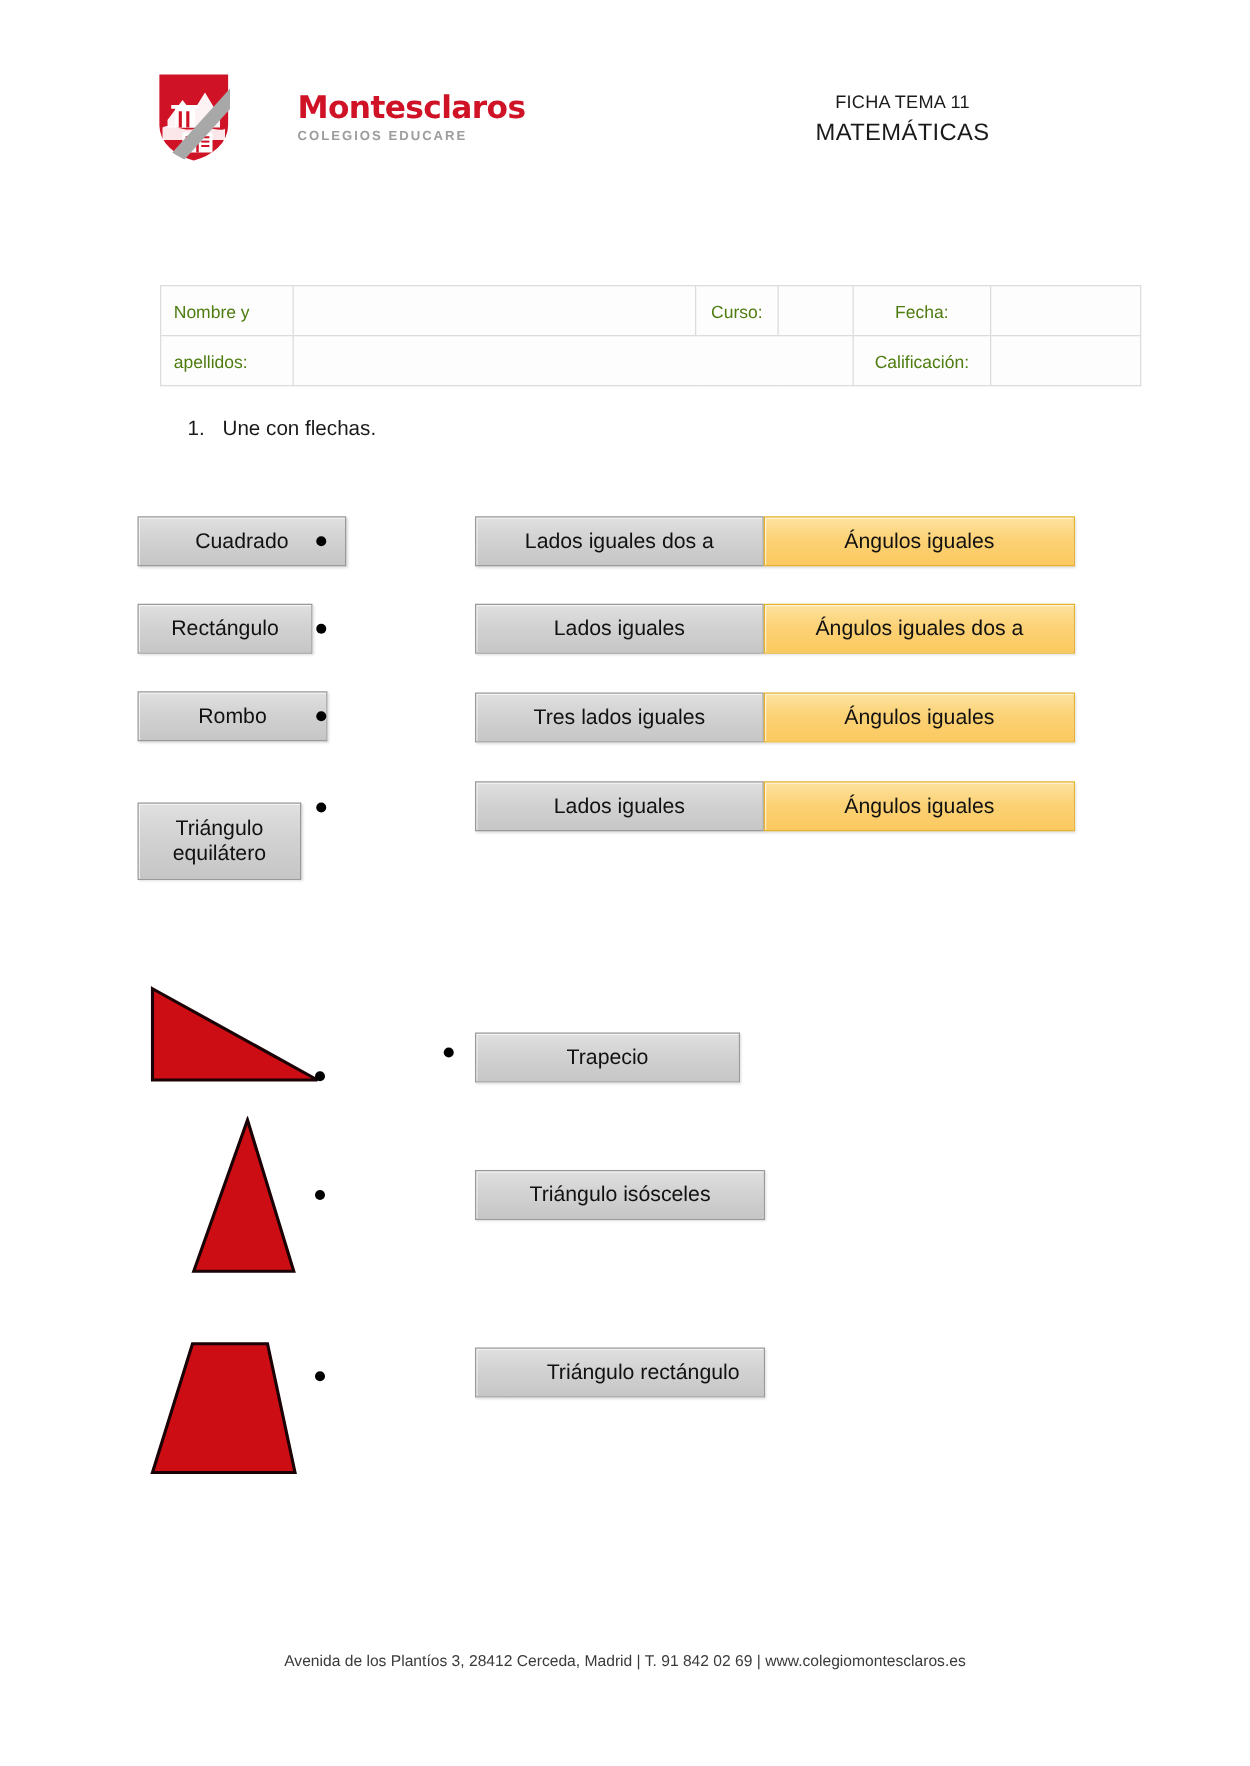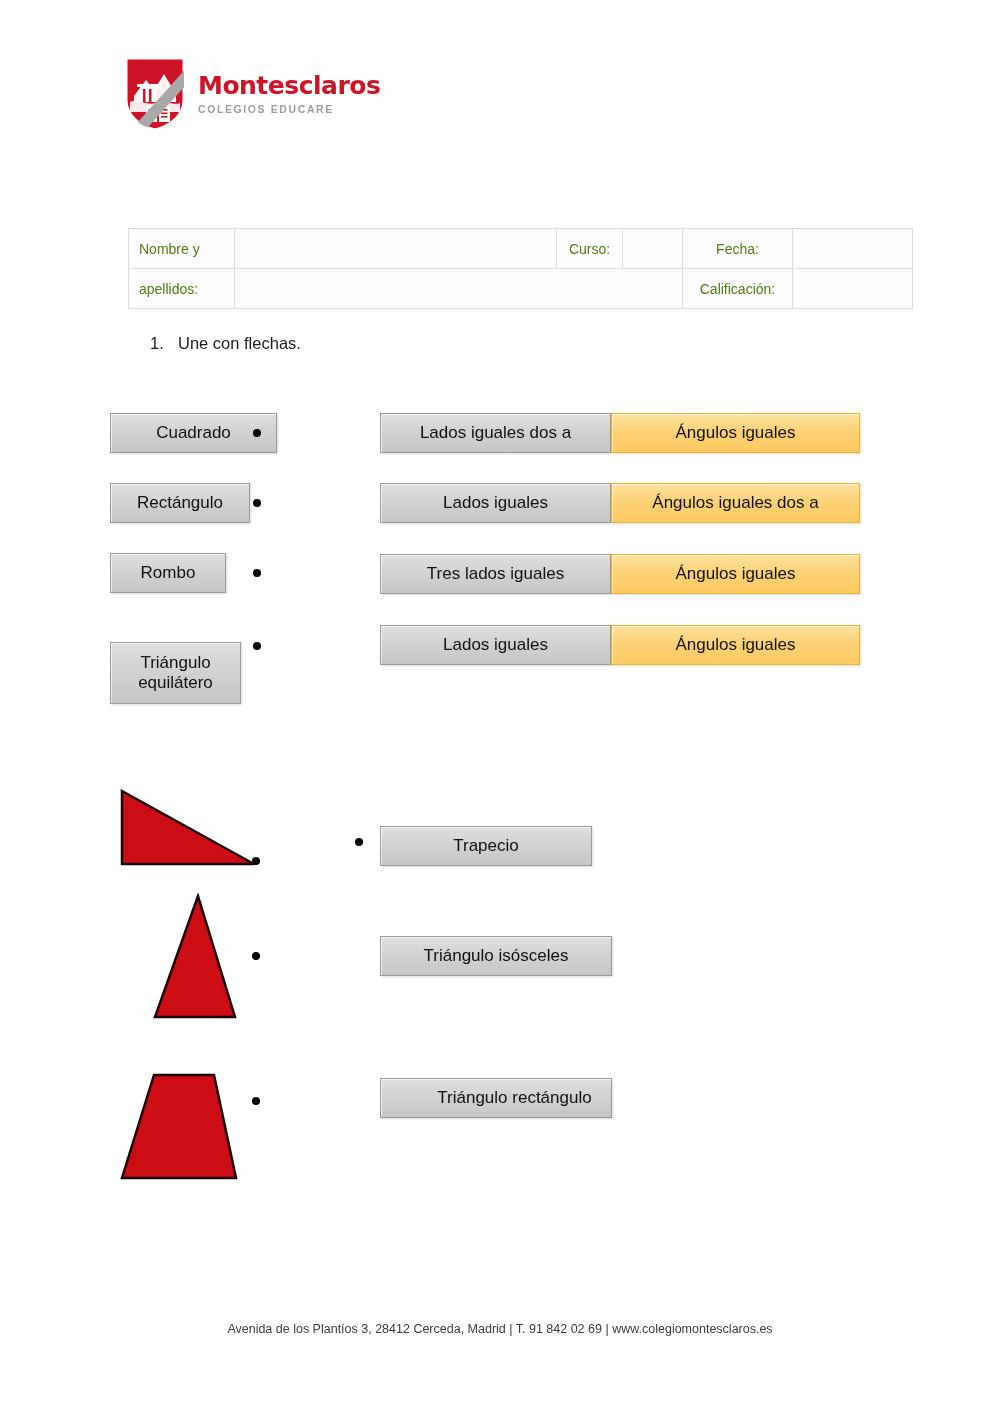--- a/index.html
+++ b/index.html
@@ -20,20 +20,21 @@
   #header {
     position: absolute;
     left: 0; top: 0;
     width: 1000px; height: 150px;
   }
   #logo-block {
     position: absolute;
     left: 124px; top: 56px;
     display: flex;
     align-items: center;
+    gap: 40px;
   }
   #shield-icon { display: block; }
   #logo-text {
     margin-left: 12px;
     display: flex;
     flex-direction: column;
     justify-content: center;
   }
   #logo-wordmark {
     font-family: "DejaVu Sans", sans-serif;
@@ -173,20 +174,24 @@
           <path d="M2,2 H60 V44 C60,60 46,70 31,74 C16,70 2,60 2,44 Z"></path>
         </clipPath>
       </defs>
     </svg>
     <div id="logo-text">
       <div id="logo-wordmark">Montesclaros</div>
       <div id="logo-tagline">COLEGIOS EDUCARE</div>
     </div>
   </div>
 
+  <div id="header-right">
+    <div id="ficha-line">FICHA TEMA 11</div>
+    <div id="subject-line">MATEMÁTICAS</div>
+  </div>
 </div>
 
 <table id="info-table">
   <colgroup>
     <col style="width:106px">
     <col style="width:322px">
     <col style="width:66px">
     <col style="width:60px">
     <col style="width:110px">
     <col style="width:120px">
@@ -216,21 +221,21 @@
 <div class="box gbox" style="left:110px; top:413px; width:167px; height:40px;">
   <span>Cuadrado</span>
 </div>
 <div class="dot" style="left:253px; top:429px;"></div>
 
 <div class="box gbox" style="left:110px; top:483px; width:140px; height:40px;">
   <span>Rectángulo</span>
 </div>
 <div class="dot" style="left:253px; top:499px;"></div>
 
-<div class="box gbox" style="left:110px; top:553px; width:116px; height:40px;">
+<div class="box gbox" style="left:110px; top:553px; width:152px; height:40px;">
   <span>Rombo</span>
 </div>
 <div class="dot" style="left:253px; top:569px;"></div>
 
 <div class="box gbox" style="left:110px; top:642px; width:131px; height:62px;">
   <span>Triángulo equilátero</span>
 </div>
 <div class="dot" style="left:253px; top:642px;"></div>
 
 <div class="box gbox" style="left:380px; top:413px; width:231px; height:40px;">

